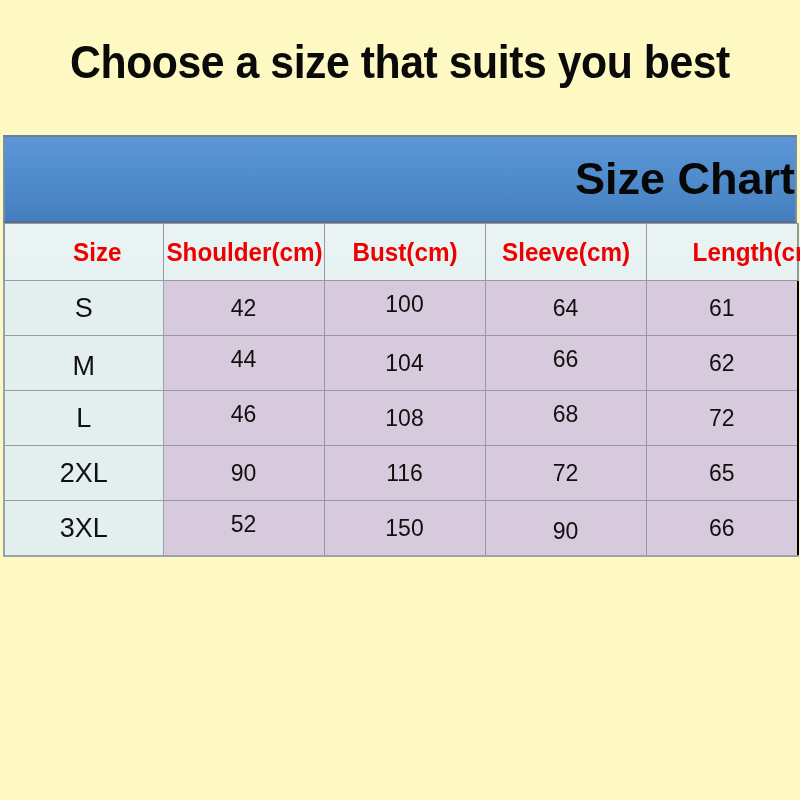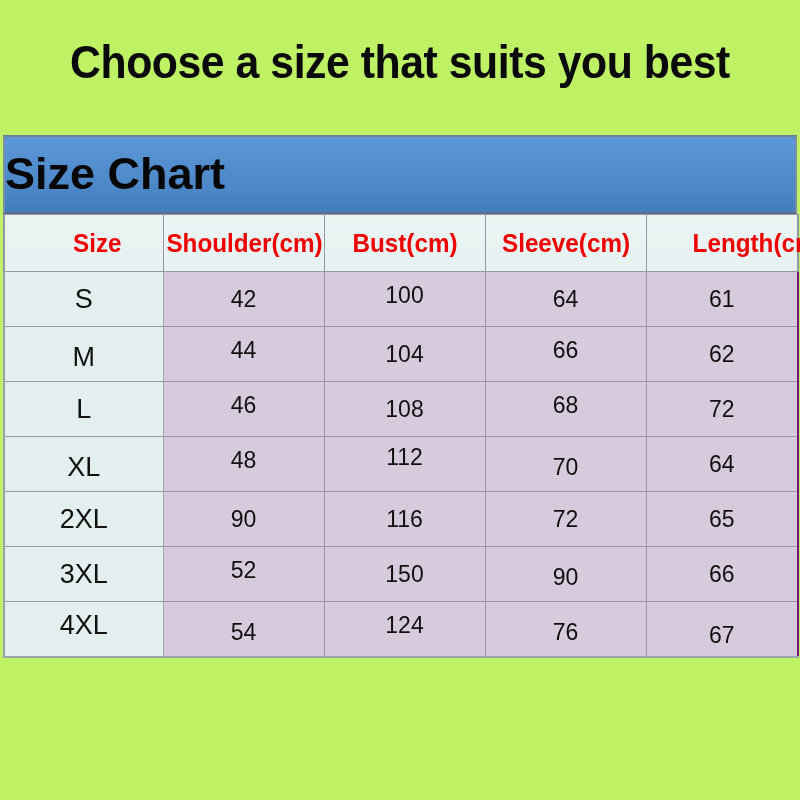--- a/index.html
+++ b/index.html
@@ -10,21 +10,21 @@
     width: 800px;
     height: 800px;
     background: #ffffff;
     font-family: "Liberation Sans", sans-serif;
     overflow: hidden;
   }
   .page {
     position: relative;
     width: 800px;
     height: 800px;
-    background: #bef264;
+    background: #fef9c3;
   }
 
   
   .headline {
     position: absolute;
     left: 0;
     top: 36px;
     width: 800px;
     text-align: center;
     font-family: "Liberation Sans Narrow", "Liberation Sans", sans-serif;
@@ -40,30 +40,30 @@
 
   
   .chart {
     position: absolute;
     left: 3px;
     top: 135px;
     width: 794px;
   }
 
   .banner {
-    height: 79px;
+    height: 88px;
     background: linear-gradient(to bottom, #5c96d6 0%, #5490d0 32%, #4a85c6 76%, #437dbd 100%);
     border-top: 2px solid #6d7f96;
     border-left: 2px solid #7e8ea2;
     border-right: 2px solid #7e8ea2;
     border-bottom: 2px solid #5b6d84;
     box-sizing: border-box;
     display: flex;
     align-items: center;
-    justify-content: flex-start;
+    justify-content: flex-end;
   }
   .banner-title {
     font-family: "Liberation Sans", sans-serif;
     font-weight: bold;
     font-size: 45px;
     line-height: 45px;
     color: #070707;
     letter-spacing: 0px;
     transform: translateY(-1px);
   }
@@ -113,21 +113,21 @@
     border-color: #9f9aae;
   }
   tbody tr td.size-col {
     background: #e2efee;
     border-right: 1px solid #9aa3a8;
   }
   tbody tr td:first-child {
     border-left: 2px solid #9aa3a8;
   }
   tbody tr td:last-child {
-    border-right: 2px solid #701a75;
+    border-right: 2px solid #000000;
   }
   tbody tr:last-child td {
     border-bottom: 2px solid #9aa3a8;
   }
 
   .cellv {
     display: block;
     font-family: "Liberation Sans", sans-serif;
     font-size: 23px;
     line-height: 28px;
@@ -245,37 +245,20 @@
             </td>
           <td>
               <span class="cellv nudge-up-s">68</span>
             </td>
           <td>
               <span class="cellv">72</span>
             </td>
         </tr>
         <tr>
           <td class="size-col">
-              <span class="cellv nudge-dn-s">XL</span>
-            </td>
-          <td>
-              <span class="cellv nudge-up-s">48</span>
-            </td>
-          <td>
-              <span class="cellv nudge-up">112</span>
-            </td>
-          <td>
-              <span class="cellv nudge-dn-s">70</span>
-            </td>
-          <td>
-              <span class="cellv">64</span>
-            </td>
-        </tr>
-        <tr>
-          <td class="size-col">
               <span class="cellv">2XL</span>
             </td>
           <td>
               <span class="cellv">90</span>
             </td>
           <td>
               <span class="cellv">116</span>
             </td>
           <td>
               <span class="cellv">72</span>
@@ -292,37 +275,20 @@
               <span class="cellv nudge-up-s">52</span>
             </td>
           <td>
               <span class="cellv">150</span>
             </td>
           <td>
               <span class="cellv nudge-dn-s">90</span>
             </td>
           <td>
               <span class="cellv">66</span>
-            </td>
-        </tr>
-        <tr>
-          <td class="size-col">
-              <span class="cellv nudge-up-s">4XL</span>
-            </td>
-          <td>
-              <span class="cellv nudge-dn-s">54</span>
-            </td>
-          <td>
-              <span class="cellv nudge-up-s">124</span>
-            </td>
-          <td>
-              <span class="cellv nudge-dn-s">76</span>
-            </td>
-          <td>
-              <span class="cellv nudge-dn">67</span>
             </td>
         </tr>
       </tbody>
     </table>
   </div>
 
 
 </div>
 
 </body></html>

